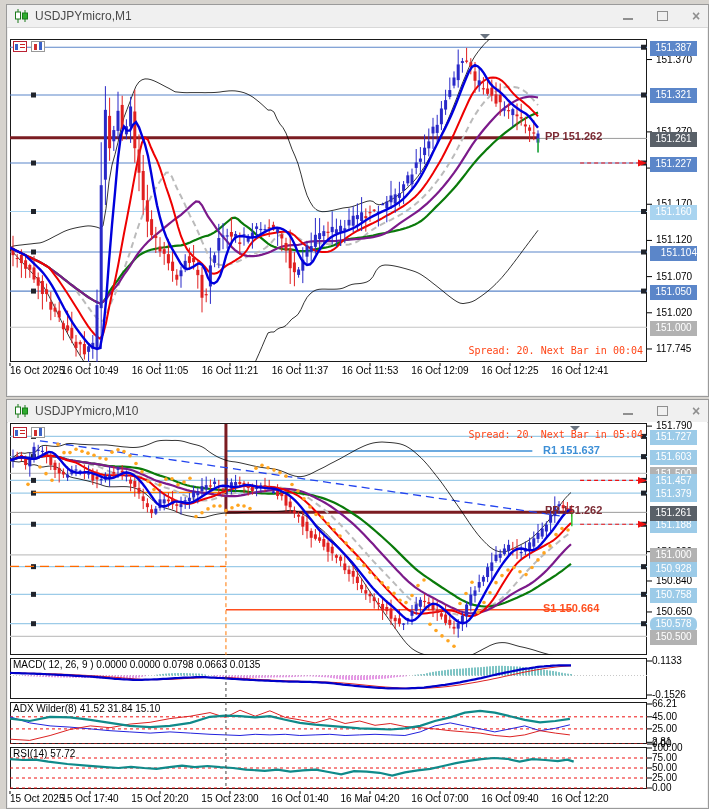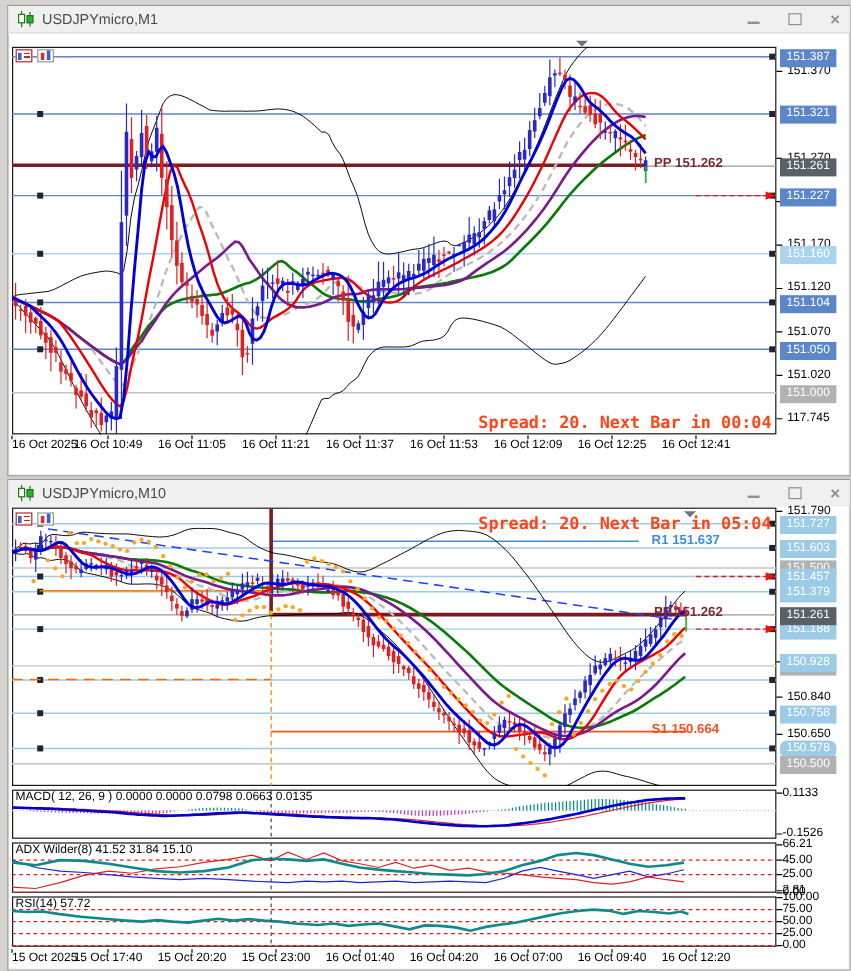--- a/index.html
+++ b/index.html
@@ -20,21 +20,21 @@
   .lbl{position:absolute;white-space:nowrap;}
   .hdr{font-size:11px;color:#000;}
   .hicons{position:absolute;display:flex;gap:4px;}
   .ic1{width:14px;height:11px;background:#fff;border:1px solid #b23;box-sizing:border-box;position:relative;}
   .ic1:before{content:"";position:absolute;left:1px;top:2px;width:3px;height:6px;background:#3a62c8;}
   .ic1:after{content:"";position:absolute;left:6px;top:2px;right:1px;height:6px;
      background:repeating-linear-gradient(#c22 0 1px,#fff 1px 3px);}
   .ic2{width:14px;height:11px;background:#fff;border:1px solid #999;box-sizing:border-box;position:relative;}
   .ic2:before{content:"";position:absolute;left:2px;bottom:1px;width:3px;height:6px;background:#d03030;}
   .ic2:after{content:"";position:absolute;left:7px;bottom:1px;width:3px;height:8px;background:#3a62c8;}
-  .spread{font-family:"DejaVu Sans Mono",monospace;font-size:14px;font-weight:bold;color:#ff4517;}
+  .spread{font-family:"DejaVu Sans Mono",monospace;font-size:10px;font-weight:normal;color:#ff4517;}
   .tick{font-size:10px;color:#000;}
   .badge{position:absolute;left:650px;width:47px;height:15px;font-size:10px;line-height:13px;color:#fff;text-align:center;}
   .indlbl{font-size:10px;color:#000;}
   .pivlbl{font-size:11px;font-weight:bold;}
 </style>
 </head>
 <body>
 
 <div class="screen">
 
@@ -1068,21 +1068,21 @@
       <div class="lbl tick" style="left:656px;top:162.07640449437855px;">151.220</div>
       <div class="lbl tick" style="left:656px;top:198.25617977528623px;">151.170</div>
       <div class="lbl tick" style="left:656px;top:234.4359550561733px;">151.120</div>
       <div class="lbl tick" style="left:656px;top:270.615730337081px;">151.070</div>
       <div class="lbl tick" style="left:656px;top:306.79550561796805px;">151.020</div>
       <div class="lbl tick" style="left:656px;top:342.9752808988757px;">117.745</div>
       <div class="badge" style="top: 40.736px; background: rgb(91, 134, 201);">151.387</div>
       <div class="badge" style="top: 88.4933px; background: rgb(91, 134, 201);">151.321</div>
       <div class="badge" style="top: 156.511px; background: rgb(91, 134, 201);">151.227</div>
       <div class="badge" style="top: 204.992px; background: rgb(169, 212, 240);">151.160</div>
-      <div class="badge" style="top: 245.513px; background: rgb(91, 134, 201);">151.104</div>
+      <div class="badge" style="top: 245.513px; background: rgb(91, 134, 201); text-align: right;">151.104</div>
       <div class="badge" style="top: 284.588px; background: rgb(91, 134, 201);">151.050</div>
       <div class="badge" style="top: 320.767px; background: rgb(178, 178, 178);">151.000</div>
       <div class="badge" style="top: 131.909px; background: rgb(89, 96, 104);">151.261</div>
       <div class="lbl tick" style="left:10px;top:365px;">16 Oct 2025</div>
       <div class="lbl tick" style="left:90px;top:365px;transform:translateX(-50%);">16 Oct 10:49</div>
       <div class="lbl tick" style="left:160px;top:365px;transform:translateX(-50%);">16 Oct 11:05</div>
       <div class="lbl tick" style="left:230px;top:365px;transform:translateX(-50%);">16 Oct 11:21</div>
       <div class="lbl tick" style="left:300px;top:365px;transform:translateX(-50%);">16 Oct 11:37</div>
       <div class="lbl tick" style="left:370px;top:365px;transform:translateX(-50%);">16 Oct 11:53</div>
       <div class="lbl tick" style="left:440px;top:365px;transform:translateX(-50%);">16 Oct 12:09</div>
@@ -1092,31 +1092,31 @@
       <div class="lbl tick" style="left:656px;top:545.6450247000683px;">151.020</div>
       <div class="lbl tick" style="left:656px;top:574.988708539166px;">150.840</div>
       <div class="lbl tick" style="left:656px;top:605.9625970359899px;">150.650</div>
       <div class="badge" style="top: 429.89px; background: rgb(156, 203, 232);">151.727</div>
       <div class="badge" style="top: 450.104px; background: rgb(156, 203, 232);">151.603</div>
       <div class="badge" style="top: 466.895px; background: rgb(178, 178, 178);">151.500</div>
       <div class="badge" style="top: 473.905px; background: rgb(156, 203, 232);">151.457</div>
       <div class="badge" style="top: 486.621px; background: rgb(156, 203, 232);">151.379</div>
       <div class="badge" style="top: 517.758px; background: rgb(156, 203, 232);">151.188</div>
       <div class="badge" style="top: 548.405px; background: rgb(178, 178, 178);">151.000</div>
-      <div class="badge" style="top: 545px; background: rgb(156, 203, 232);">150.928</div>
+      <div class="badge" style="top: 562px; background: rgb(156, 203, 232);">150.928</div>
       <div class="badge" style="top: 587.856px; background: rgb(156, 203, 232);">150.758</div>
       <div class="badge" style="top: 617.2px; background: rgb(156, 203, 232); border-radius: 6px;">150.578</div>
       <div class="badge" style="top: 629.916px; background: rgb(178, 178, 178);">150.500</div>
       <div class="badge" style="top: 505.857px; background: rgb(89, 96, 104);">151.261</div>
       <div class="lbl tick" style="left:10px;top:793px;">15 Oct 2025</div>
       <div class="lbl tick" style="left:90px;top:793px;transform:translateX(-50%);">15 Oct 17:40</div>
       <div class="lbl tick" style="left:160px;top:793px;transform:translateX(-50%);">15 Oct 20:20</div>
       <div class="lbl tick" style="left:230px;top:793px;transform:translateX(-50%);">15 Oct 23:00</div>
       <div class="lbl tick" style="left:300px;top:793px;transform:translateX(-50%);">16 Oct 01:40</div>
-      <div class="lbl tick" style="left:370px;top:793px;transform:translateX(-50%);">16 Oct 04:20</div>
+      <div class="lbl tick" style="left:370px;top:793px;transform:translateX(-50%);">16 Mar 04:20</div>
       <div class="lbl tick" style="left:440px;top:793px;transform:translateX(-50%);">16 Oct 07:00</div>
       <div class="lbl tick" style="left:510px;top:793px;transform:translateX(-50%);">16 Oct 09:40</div>
       <div class="lbl tick" style="left:580px;top:793px;transform:translateX(-50%);">16 Oct 12:20</div>
       <div class="lbl tick" style="left:652px;top:655px;">0.1133</div>
       <div class="lbl tick" style="left:652px;top:689px;">-0.1526</div>
       <div class="lbl tick" style="left:652px;top:698.0091600000001px;">66.21</div>
       <div class="lbl tick" style="left:652px;top:710.82px;">45.00</div>
       <div class="lbl tick" style="left:652px;top:722.9px;">25.00</div>
       <div class="lbl tick" style="left:652px;top:736.30276px;">2.81</div>
       <div class="lbl tick" style="left:652px;top:738px;">0.00</div>

